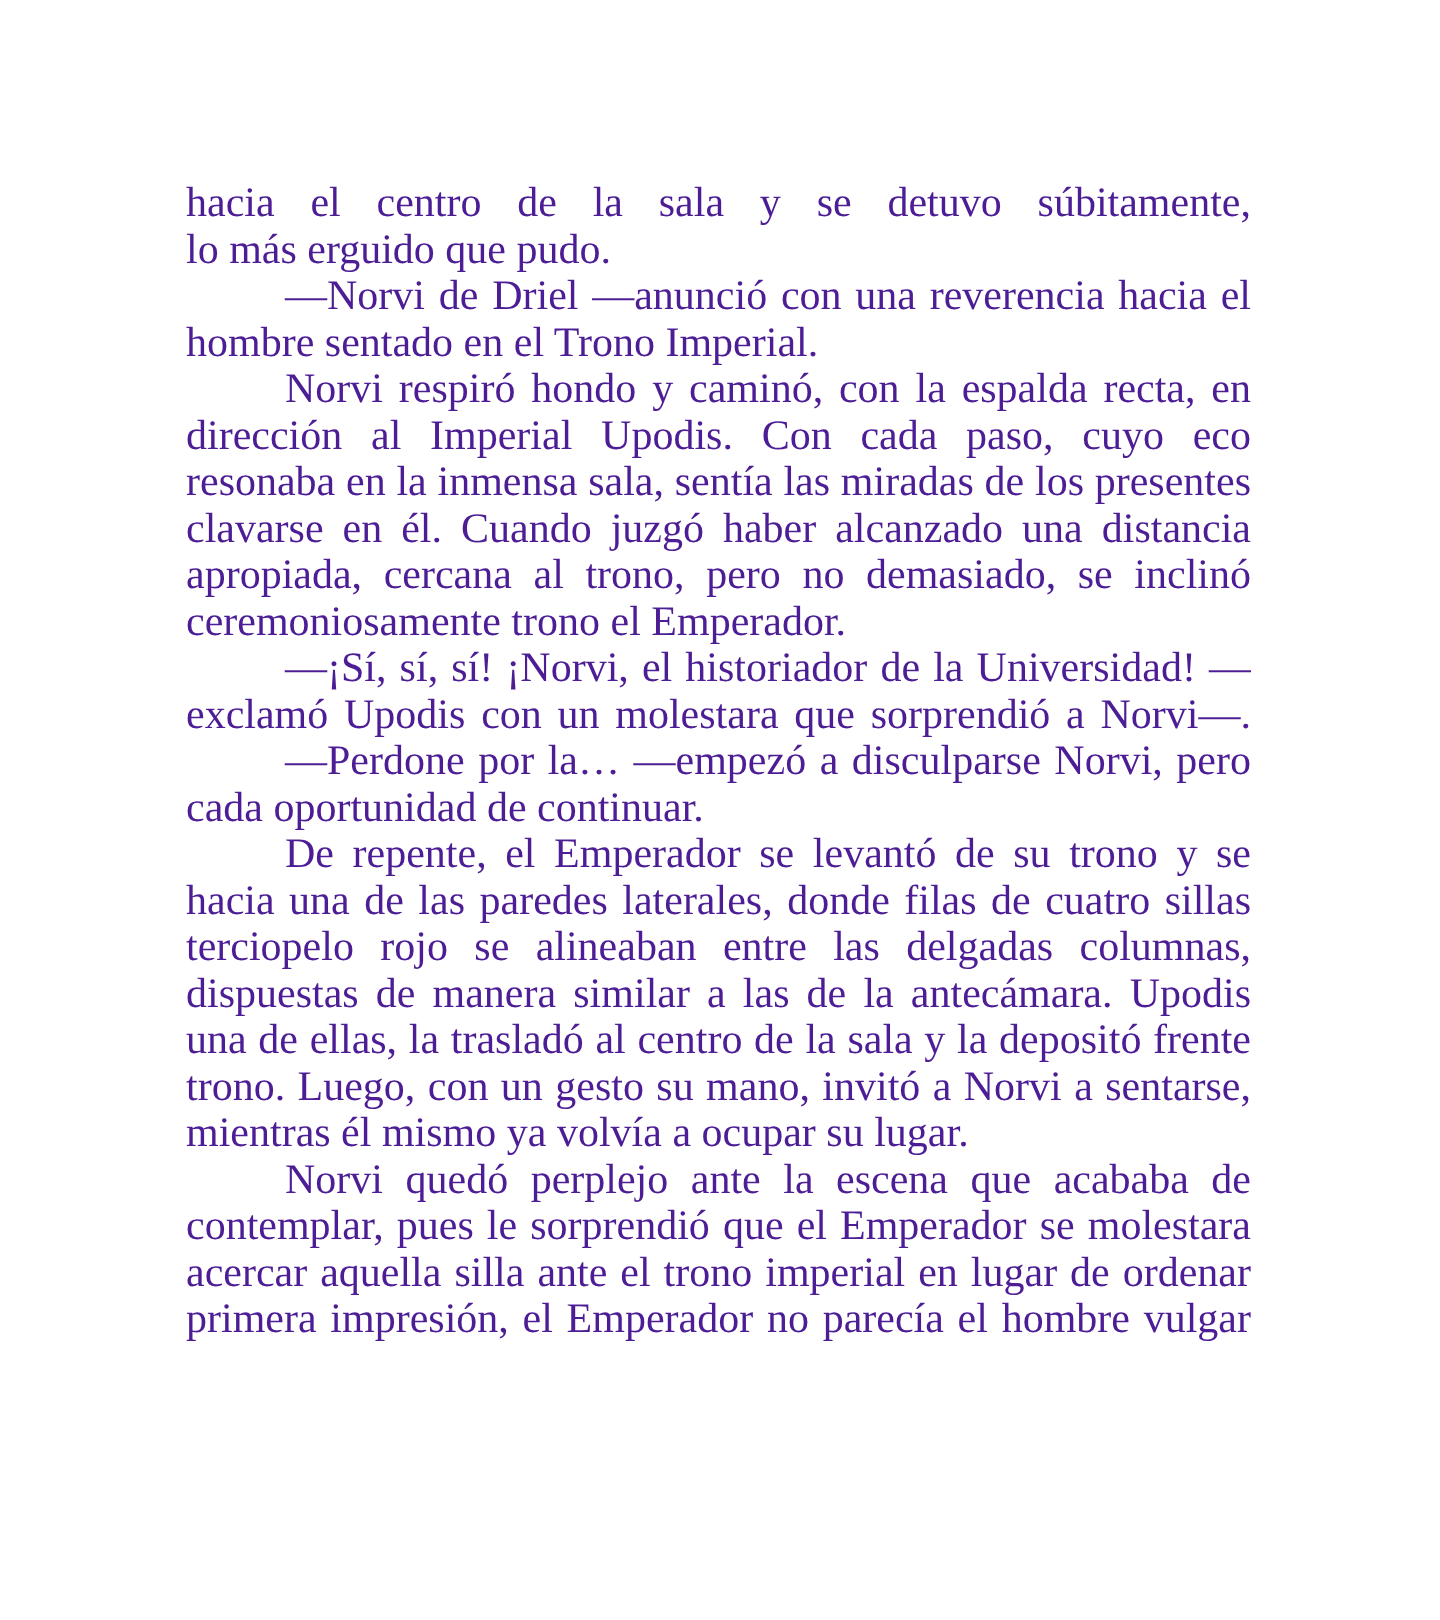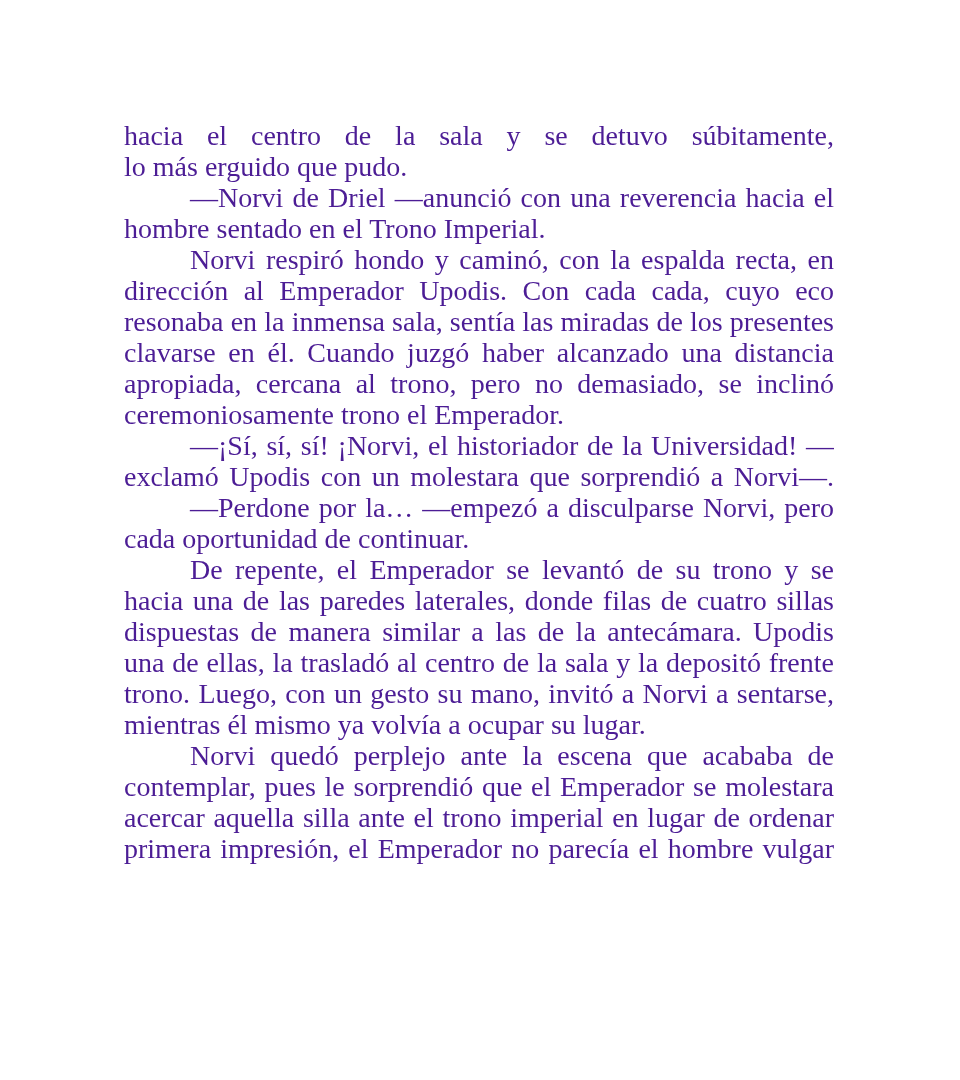--- a/index.html
+++ b/index.html
@@ -46,31 +46,32 @@
 </head>
 <body>
 
 <div class="page">
   <div class="text-block" id="text-block">
       <div class="line just">hacia el centro de la sala y se detuvo súbitamente, manteniéndose</div>
       <div class="line left">lo más erguido que pudo.</div>
       <div class="line just indent">—Norvi de Driel —anunció con una reverencia hacia el</div>
       <div class="line left">hombre sentado en el Trono Imperial.</div>
       <div class="line just indent">Norvi respiró hondo y caminó, con la espalda recta, en</div>
-      <div class="line just">dirección al Emperador Upodis. Con cada cada, cuyo eco</div>
+      <div class="line just">dirección al Imperial Upodis. Con cada paso, cuyo eco</div>
       <div class="line just">resonaba en la inmensa sala, sentía las miradas de los presentes</div>
       <div class="line just">clavarse en él. Cuando juzgó haber alcanzado una distancia</div>
       <div class="line just">apropiada, cercana al trono, pero no demasiado, se inclinó</div>
       <div class="line left">ceremoniosamente trono el Emperador.</div>
       <div class="line just indent">—¡Sí, sí, sí! ¡Norvi, el historiador de la Universidad! —</div>
       <div class="line just">exclamó Upodis con un molestara que sorprendió a Norvi—. Lo</div>
       <div class="line just indent">—Perdone por la… —empezó a disculparse Norvi, pero no</div>
       <div class="line left">cada oportunidad de continuar.</div>
       <div class="line just indent">De repente, el Emperador se levantó de su trono y se dirigió</div>
       <div class="line just">hacia una de las paredes laterales, donde filas de cuatro sillas de</div>
+      <div class="line just">terciopelo rojo se alineaban entre las delgadas columnas,</div>
       <div class="line just">dispuestas de manera similar a las de la antecámara. Upodis tomó</div>
       <div class="line just">una de ellas, la trasladó al centro de la sala y la depositó frente al</div>
       <div class="line just">trono. Luego, con un gesto su mano, invitó a Norvi a sentarse,</div>
       <div class="line left">mientras él mismo ya volvía a ocupar su lugar.</div>
       <div class="line just indent">Norvi quedó perplejo ante la escena que acababa de</div>
       <div class="line just">contemplar, pues le sorprendió que el Emperador se molestara en</div>
       <div class="line just">acercar aquella silla ante el trono imperial en lugar de ordenar al</div>
       <div class="line just">primera impresión, el Emperador no parecía el hombre vulgar y</div>
     </div>
 </div>

